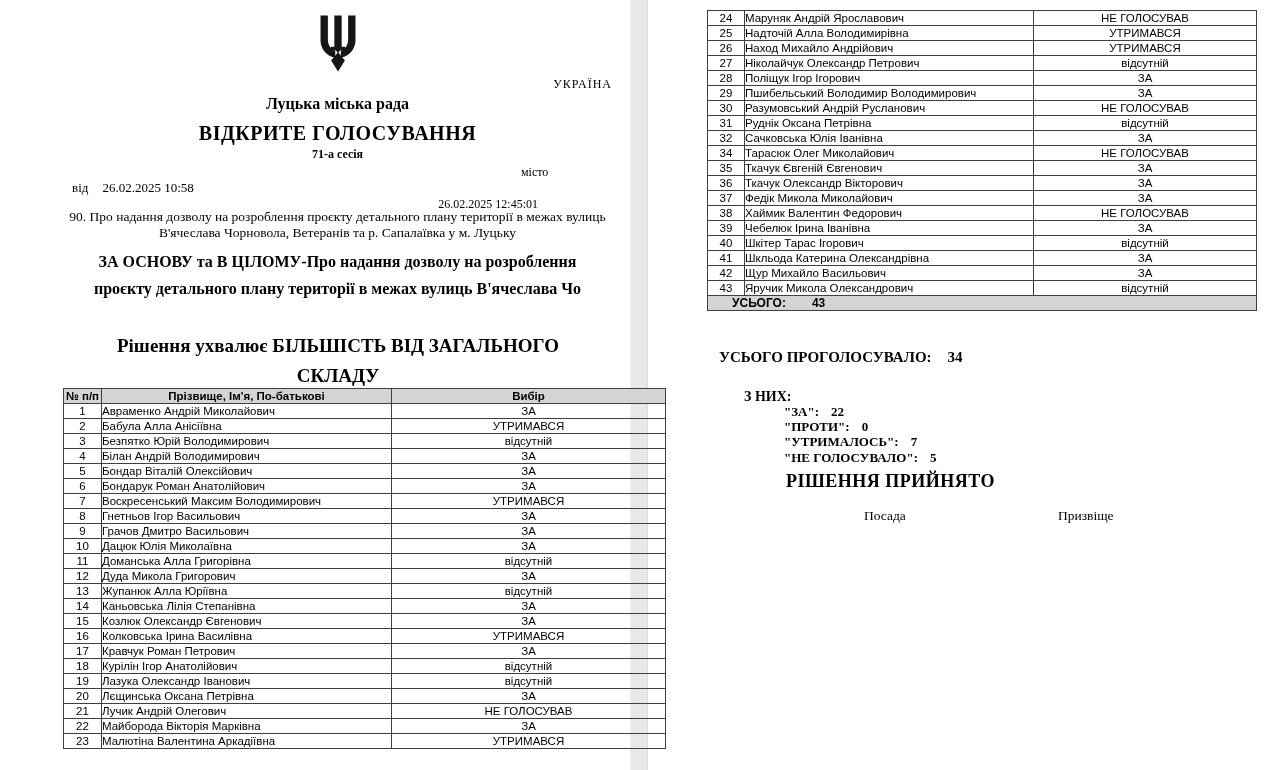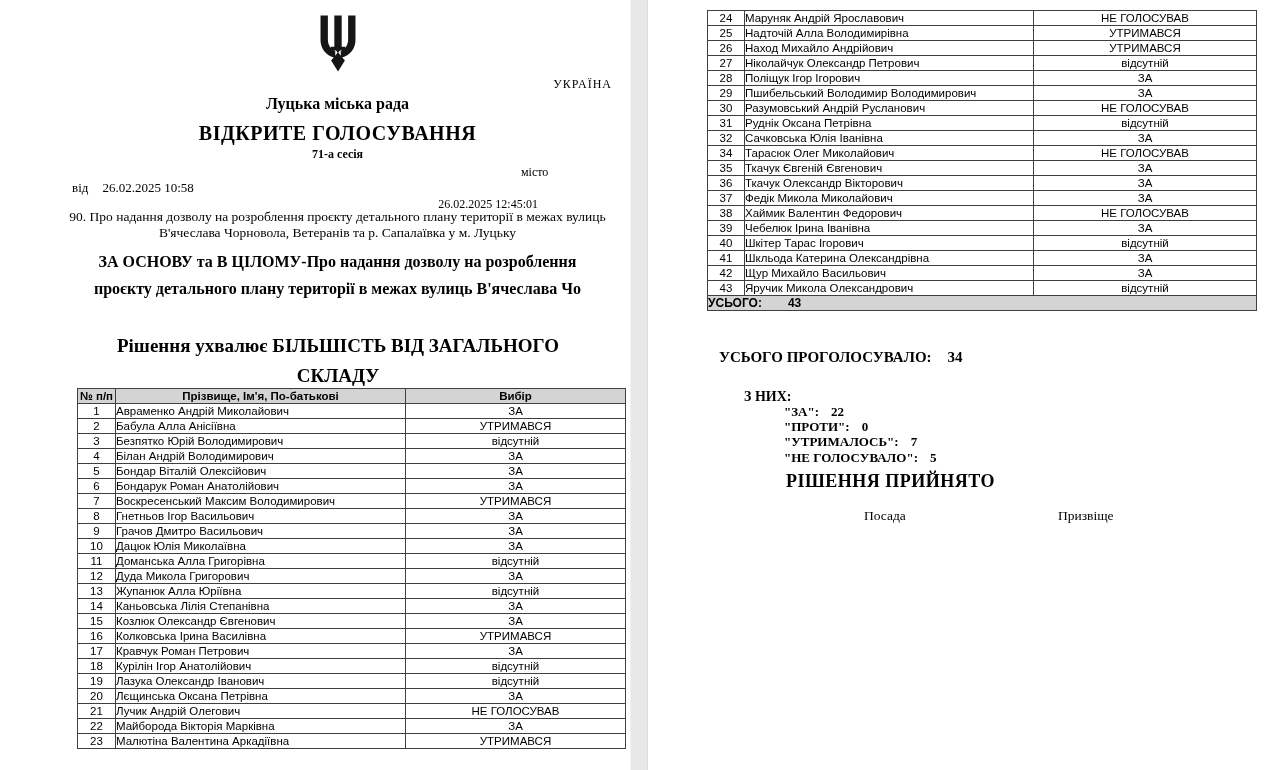--- a/index.html
+++ b/index.html
@@ -32,33 +32,33 @@
   }
   .rule-line{
     position:absolute;left:103px;top:331px;width:470px;
     text-align:center;font-weight:bold;font-size:19px;line-height:30px;
   }
   
   table.vote{
     border-collapse:collapse;table-layout:fixed;position:absolute;
     font-family:"Liberation Sans",sans-serif;font-size:11.5px;
   }
-  #table-left{left:77px;top:388px;width:549px;}
+  #table-left{left:63px;top:388px;width:603px;}
   #table-right{left:707px;top:10px;width:550px;}
   table.vote th,table.vote td{
     border:1px solid #3f3f3f;height:14px;padding:0;overflow:hidden;white-space:nowrap;
     line-height:14px;
   }
   table.vote th{background:#d4d4d4;font-weight:bold;font-size:11.5px;text-align:center;}
   .col-num{width:37px;text-align:center;}
   .col-name{width:289px;text-align:left;}
   td.col-name{padding-left:6px;}
   .col-vote{text-align:center;}
   tr.total-row td{
-    background:#d4d4d4;font-weight:bold;font-size:12px;text-align:left;padding-left:0;
+    background:#d4d4d4;font-weight:bold;font-size:12px;text-align:left;padding-left:24px;
     font-family:"Liberation Sans",sans-serif;
   }
   tr.total-row .total-val{margin-left:26px;}
   
   .total-voted{position:absolute;left:719px;top:349px;font-weight:bold;font-size:15px;}
   .total-voted .val{margin-left:16px;}
   .of-them{position:absolute;left:744px;top:389px;font-weight:bold;font-size:14px;}
   .vote-breakdown{position:absolute;left:784px;top:404px;font-weight:bold;font-size:13px;line-height:15.2px;}
   .vote-breakdown .val{margin-left:12px;}
   .decision{position:absolute;left:786px;top:471px;font-weight:bold;font-size:18px;letter-spacing:0.5px;}

